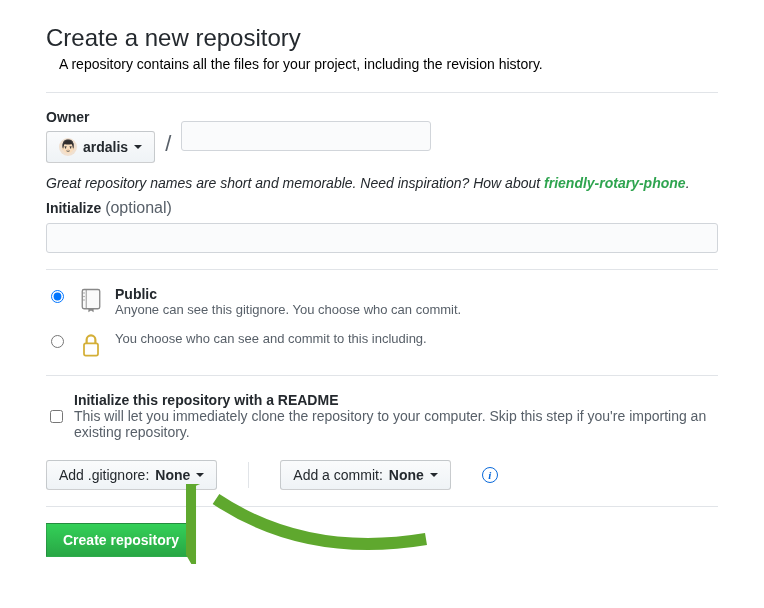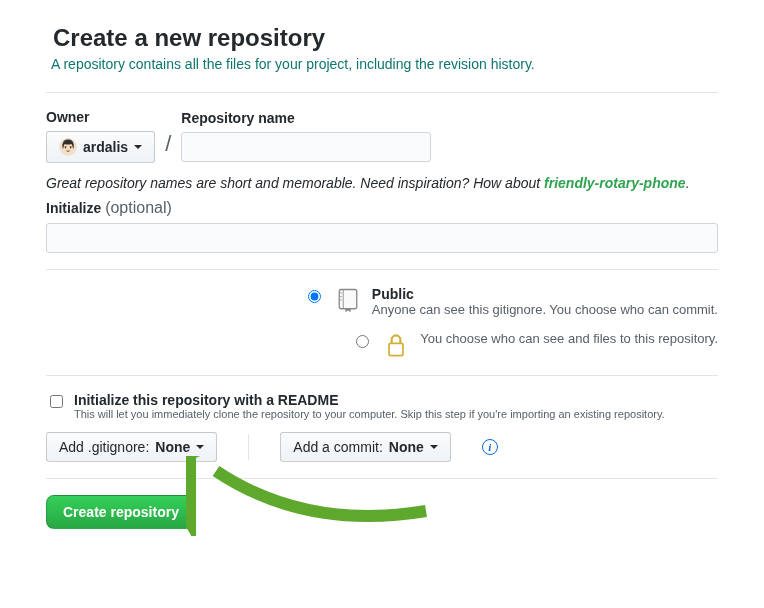--- a/index.html
+++ b/index.html
@@ -4,22 +4,22 @@
 <style>
 * { box-sizing: border-box; }
 body {
   font-family: -apple-system, BlinkMacSystemFont, "Segoe UI", Helvetica, Arial, sans-serif;
   color: #24292e;
   margin: 0;
   padding: 24px 46px;
   font-size: 14px;
   background: #fff;
 }
-h1 { font-size: 24px; font-weight: 700; margin: 0 7px 4px; }
-.subhead { color: #0f766e; margin: 0 5px 20px; }
+h1 { font-size: 24px; font-weight: 400; margin: 0 0 4px; }
+.subhead { color: #000000; margin: 0 13px 20px; }
 hr { border: none; border-top: 1px solid #e1e4e8; margin: 16px 0; }
 label.field-label { font-weight: 600; display: block; margin-bottom: 6px; font-size: 14px; }
 .row { display: flex; align-items: center; gap: 10px; }
 .sep { align-self: flex-end; font-size: 22px; color: #586069; padding-bottom: 6px; }
 .select-btn {
   display: inline-flex; align-items: center; gap: 6px;
   background: linear-gradient(#fafbfc,#eff3f6);
   border: 1px solid rgba(27,31,35,.2);
   border-radius: 3px; padding: 6px 12px; font-size: 14px; color: #24292e;
   font-weight: 600; cursor: pointer;
@@ -27,38 +27,38 @@
 .caret { width:0; height:0; border-left:4px solid transparent; border-right:4px solid transparent; border-top:4px solid #24292e; }
 input[type=text] {
   width: 250px; padding: 6px 8px; font-size: 14px;
   border: 1px solid #d1d5da; border-radius: 3px; background:#fafbfc;
 }
 input.wide { width: 100%; }
 .hint { margin: 12px 0 8px; color:#24292e;font-style:italic; }
 .suggest { color:#2ea44f; font-weight:600; cursor:pointer; }
 .opt-label { font-weight:400; color:#586069; font-size:16px; }
 .desc-row { margin-bottom:4px; }
-.radio-group { display:flex; flex-direction:column; gap:14px;align-items:flex-end; }
+.radio-group { display:flex; flex-direction:column; gap:14px; }
 .radio-row { display:flex; align-items:flex-start; gap:10px; }
 .radio-row input { margin-top:4px; }
 .radio-icon { width:28px; height:28px; flex-shrink:0; }
 .radio-body .title { font-weight:600; }
 .radio-body .desc { color:#586069; font-size:13px; }
-.checkbox-row { display:flex; align-items:flex-start; gap:8px; }
+.checkbox-row { display:flex; align-items:center; gap:8px; }
 .checkbox-row input { margin-top:3px; }
 .checkbox-body .title { font-weight:600; }
-.checkbox-body .desc { color:#586069; font-size:11px; }
-.toolbar { display:flex; align-items:center; gap:31px; margin-top:12px; position:relative; }
+.checkbox-body .desc { color:#586069; font-size:14px; }
+.toolbar { display:flex; align-items:center; gap:31px; margin-top:20px; position:relative; }
 .help-icon { width:16px; height:16px; border:1px solid #0969da; border-radius:50%; display:inline-flex; align-items:center; justify-content:center; color:#0969da; font-size:11px; font-weight:700; cursor:pointer; font-style: italic; font-family: Georgia, serif;}
 .vr { width:1px; height:26px; background:#e1e4e8; }
 .primary-btn {
   background: linear-gradient(#34d058,#28a745);
   border:1px solid rgba(27,31,35,.2);
   color:#fff; font-weight:600; font-size:14px;
-  padding:8px 16px; border-radius:8px; cursor:pointer;
+  padding:8px 16px; border-radius:0; cursor:pointer;
 }
 .avatar { width:18px; height:18px; border-radius:50%; background:#f0e0d0; font-size:13px; text-align:center; line-height:18px; }
 .arrow { position:absolute; left:140px; top:24px; pointer-events:none; }
 .gitignore-val, .license-val { font-weight:600; }
 </style>
 </head>
 <body>
 
 
 
@@ -70,21 +70,20 @@
   <div>
     <label class="field-label">Owner</label>
     <button class="select-btn">
       <span class="avatar">👨🏻</span>
       <span>ardalis</span>
       <span class="caret"></span>
     </button>
   </div>
   <div class="sep">/</div>
   <div>
-    <label class="field-label">Repository name</label>
     <input type="text" value="" style="">
   </div>
 </div>
 
 <p class="hint">
   <span>Great repository names are short and memorable. Need inspiration? How about </span><span class="suggest">friendly-rotary-phone</span>.
 </p>
 
 <div class="desc-row">
   <label class="field-label">
@@ -112,21 +111,21 @@
       <div class="desc">Anyone can see this gitignore. You choose who can commit.</div>
     </div>
   </div>
   <div class="radio-row">
     <input type="radio" name="vis" style="">
     <svg class="radio-icon" viewBox="0 0 32 32">
       <rect x="8" y="14" width="16" height="14" rx="2" fill="#fff" stroke="#d4af37" stroke-width="2"></rect>
       <path d="M11 14 v-4 a5 5 0 0 1 10 0 v4" fill="none" stroke="#d4af37" stroke-width="2.5"></path>
     </svg>
     <div class="radio-body">
-      <div class="desc">You choose who can see and files to this repository.</div>
+      <div class="desc">You choose who can see and commit to this including.</div>
     </div>
   </div>
 </div>
 
 <hr>
 
 <div class="checkbox-row">
   <input type="checkbox" style="">
   <div class="checkbox-body">
     <div class="title">Initialize this repository with a README</div>

